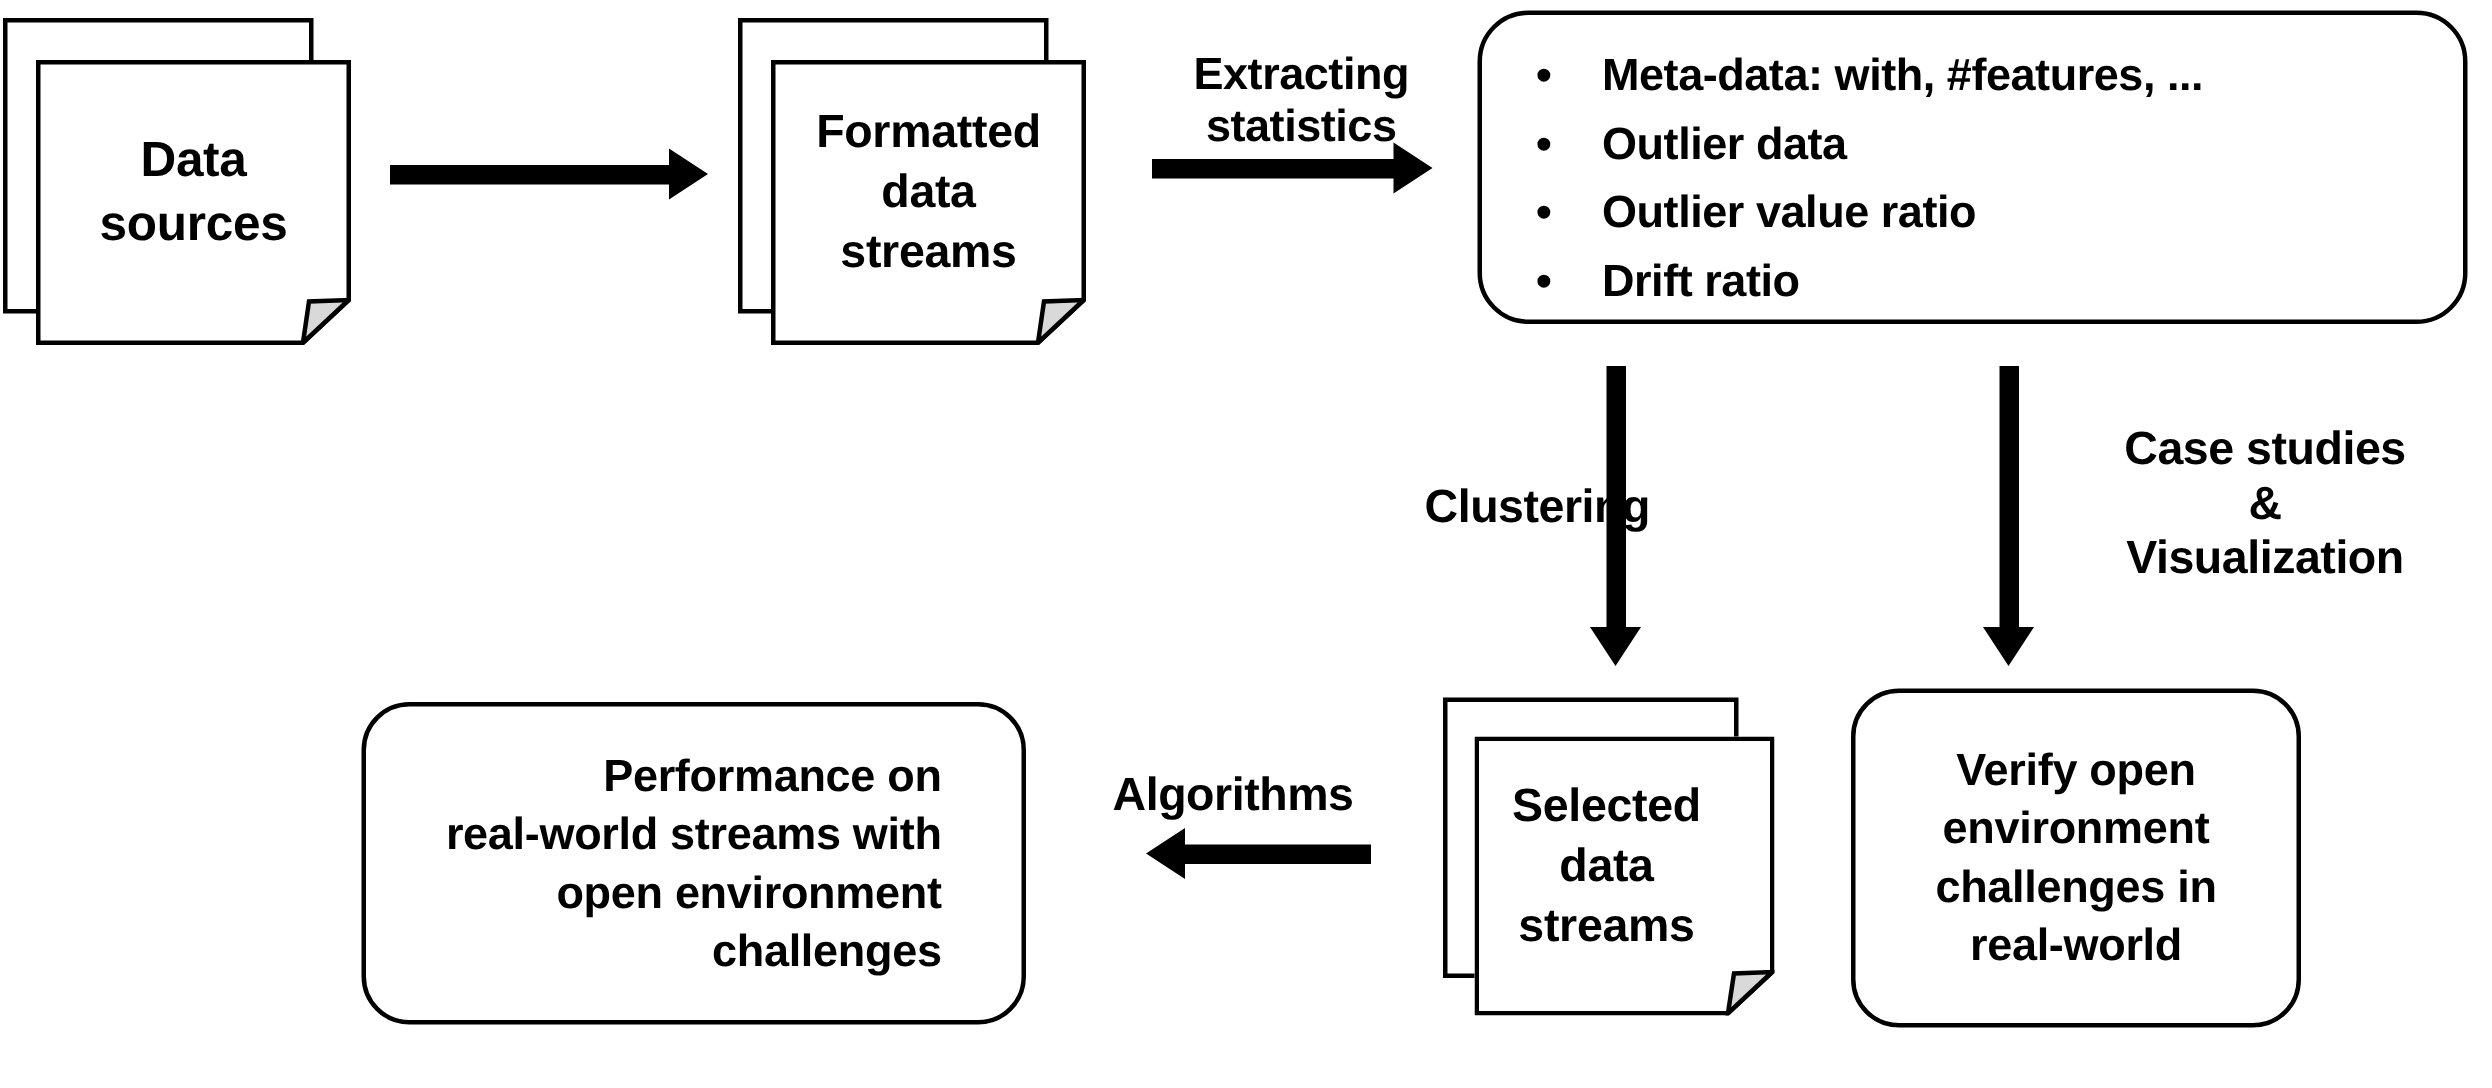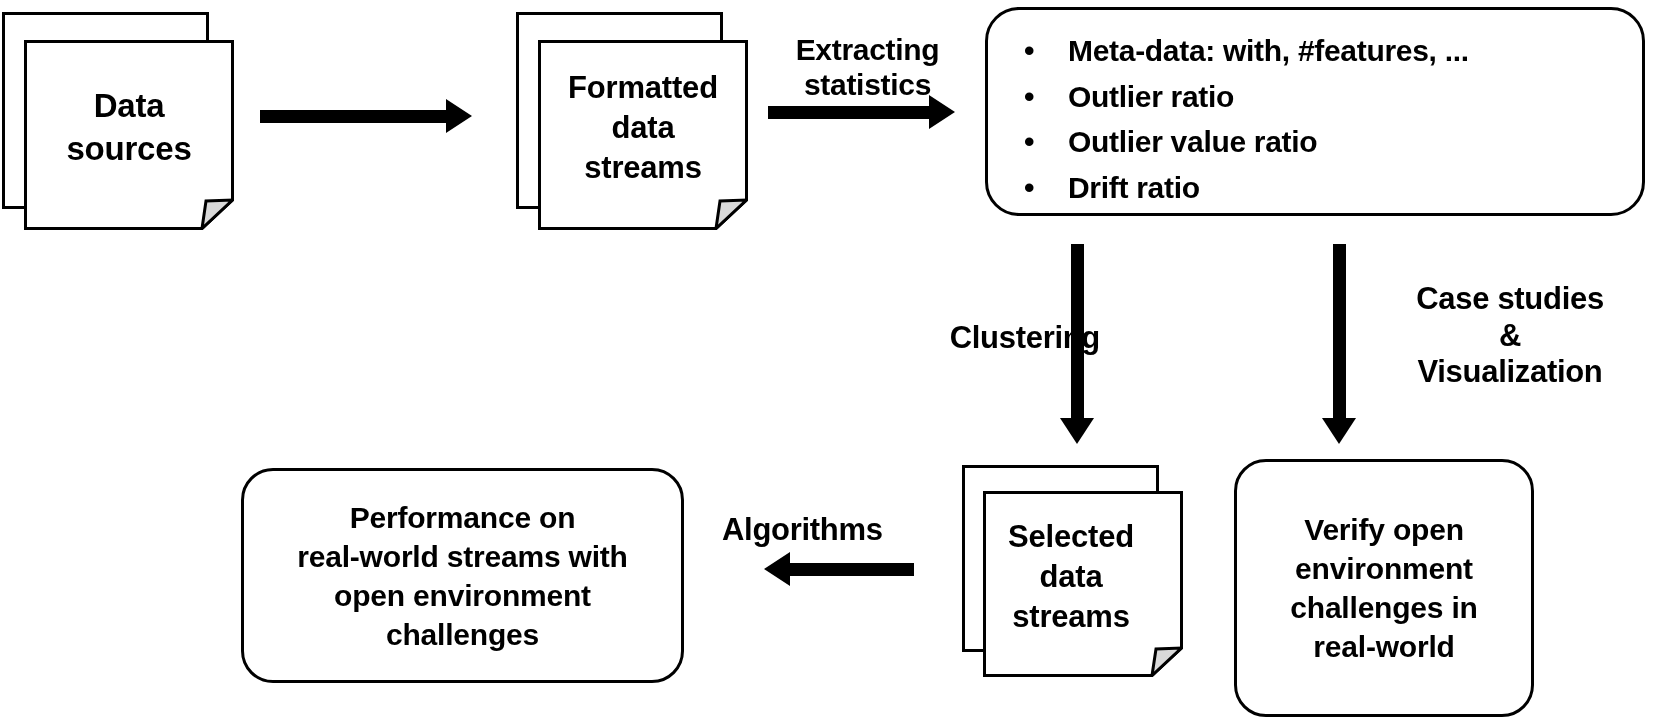--- a/index.html
+++ b/index.html
@@ -135,21 +135,21 @@
     </div>
     <div class="doc-label" style="left:22px; top:28px; width:210px; height:176px; font-size:33px; white-space:pre-line;">Data
 sources</div>
   </div>
 
   <div>
     <div class="arrow-h-shaft" style="left:260px; top:110px; width:190px; height:13px;"></div>
     <div class="arrow-head right" style="left:446px; top:99px;"></div>
   </div>
 
-  <div class="doc-stack" style="left:516px; top:12px; width:230px; height:218px;">
+  <div class="doc-stack" style="left:492px; top:12px; width:230px; height:218px;">
     <div class="doc-back" style="width:207px; height:197px;"></div>
     <div class="doc-front" style="left:22px; top:28px; width:210px; height:190px;">
       <svg width="210" height="190" viewBox="0 0 210 190">
         <path d="M1.5,1.5 L208.5,1.5 L208.5,160 L178,188.5 L1.5,188.5 Z" fill="#ffffff" stroke="#000000" stroke-width="3"></path>
         <path d="M208.5,160 L178,188.5 L182,161 Z" fill="#d9d9d9" stroke="#000000" stroke-width="3" stroke-linejoin="miter"></path>
       </svg>
     </div>
     <div class="doc-label" style="left:22px; top:28px; width:210px; height:176px; font-size:31px; white-space:pre-line;">Formatted
 data
 streams</div>
@@ -163,21 +163,21 @@
   </div>
 
   <div class="round-box" style="left:985px; top:7px; width:660px; height:209px; border-radius:34px; align-items:flex-start; justify-content:flex-start;">
     <div class="bullet-list">
       <div class="bullet-row">
         <span class="bullet-dot">•</span>
         <span>Meta-data: with, #features, ...</span>
       </div>
       <div class="bullet-row">
         <span class="bullet-dot">•</span>
-        <span>Outlier ratio</span>
+        <span>Outlier data</span>
       </div>
       <div class="bullet-row">
         <span class="bullet-dot">•</span>
         <span>Outlier value ratio</span>
       </div>
       <div class="bullet-row">
         <span class="bullet-dot">•</span>
         <span>Drift ratio</span>
       </div>
     </div>
@@ -191,45 +191,45 @@
 
   <div class="edge-label" style="left:1360px; top:281px; width:300px; font-size:31px; text-align:center;">Case studies
 &amp;
 Visualization</div>
   <div>
     <div class="arrow-v-shaft" style="left:1333px; top:244px; width:13px; height:178px;"></div>
     <div class="arrow-head down" style="left:1322px; top:418px;"></div>
   </div>
 
   <div class="round-box" style="left:241px; top:468px; width:443px; height:215px; border-radius:32px;">
-    <div class="round-box-text" style="font-size:30px; white-space:pre-line; padding:0 18px;">Performance on
+    <div class="round-box-text" style="font-size:30px; white-space:pre-line; padding:0 18px;text-align:right;">Performance on
 real-world streams with
 open environment
 challenges</div>
   </div>
 
-  <div class="edge-label" style="left:722px; top:512px; width:200px; font-size:31px; text-align:left;">Algorithms</div>
+  <div class="edge-label" style="left:722px; top:512px; width:200px; font-size:31px; text-align:center;">Algorithms</div>
   <div>
     <div class="arrow-h-shaft" style="left:790px; top:563px; width:124px; height:13px;"></div>
     <div class="arrow-head left" style="left:764px; top:552px;"></div>
   </div>
 
   <div class="doc-stack" style="left:962px; top:465px; width:232px; height:218px;">
     <div class="doc-back" style="width:197px; height:187px;"></div>
     <div class="doc-front" style="left:21px; top:26px; width:200px; height:186px;">
       <svg width="200" height="186" viewBox="0 0 200 186">
         <path d="M1.5,1.5 L198.5,1.5 L198.5,157 L169,184.5 L1.5,184.5 Z" fill="#ffffff" stroke="#000000" stroke-width="3"></path>
         <path d="M198.5,157 L169,184.5 L173,158 Z" fill="#d9d9d9" stroke="#000000" stroke-width="3" stroke-linejoin="miter"></path>
       </svg>
     </div>
     <div class="doc-label" style="left:21px; top:26px; width:176px; height:172px; font-size:31px; white-space:pre-line;">Selected
 data
 streams</div>
   </div>
 
-  <div class="round-box" style="left:1234px; top:459px; width:300px; height:258px; border-radius:32px;">
+  <div class="round-box" style="left:1234px; top:459px; width:300px; height:226px; border-radius:32px;">
     <div class="round-box-text" style="font-size:30px; white-space:pre-line; padding:0 12px;">Verify open
 environment
 challenges in
 real-world</div>
   </div>
 
 </div>
 
 </body></html>

